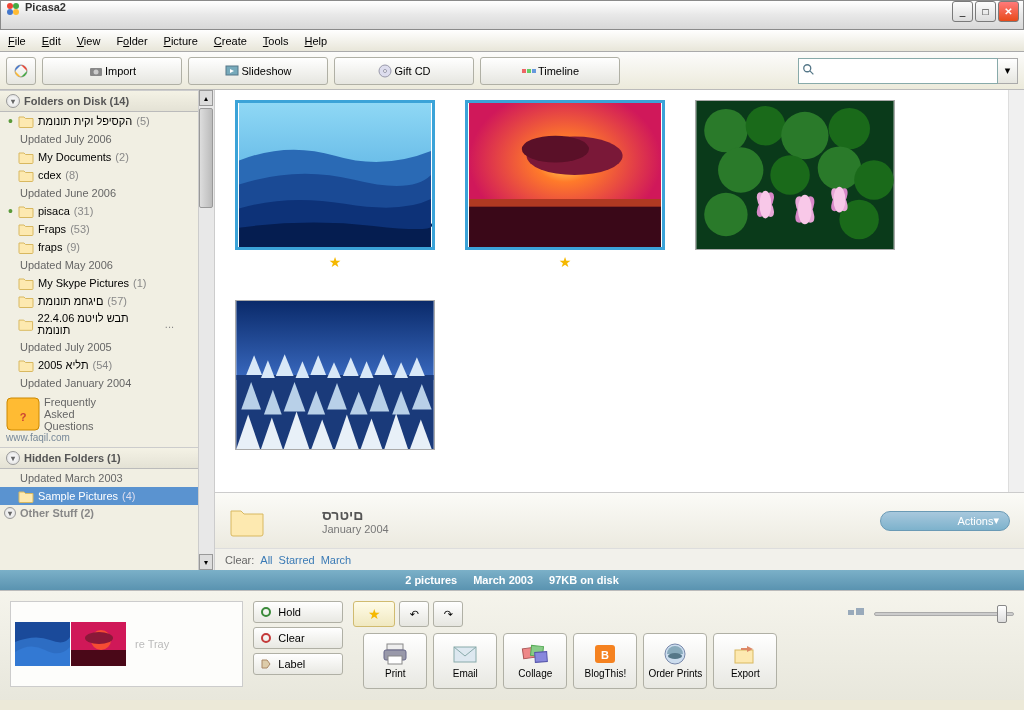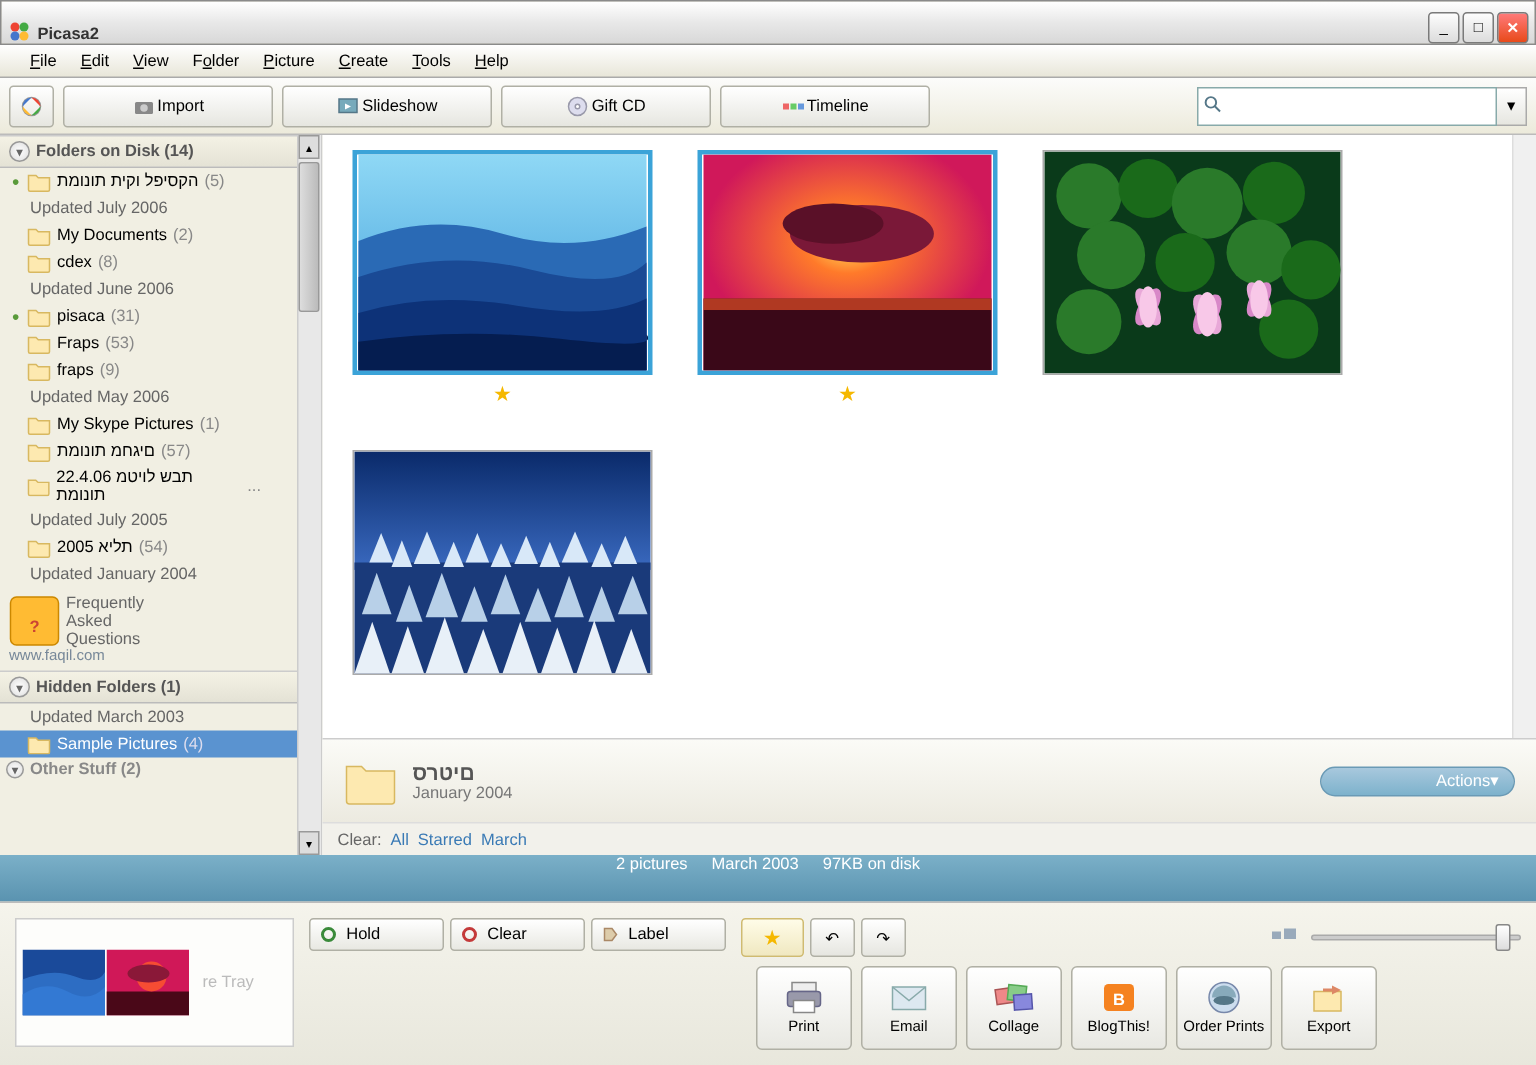--- a/index.html
+++ b/index.html
@@ -1,23 +1,23 @@
 <!DOCTYPE html>
 <html><head>
 <meta charset="utf-8">
 <style>
 * { box-sizing: border-box; margin: 0; padding: 0; font-family: Tahoma, Arial, sans-serif; font-size: 11px; user-select: none; }
 body { background: #ece9d8; width: 1024px; height: 710px; overflow: hidden; }
-.titlebar { height: 30px; background: linear-gradient(to bottom, #fff 0%, #e8e8e8 50%, #d8d8d8 100%); border: 1px solid #8a8a8a; display: flex; align-items: flex-end; padding: 0 4px; }
+.titlebar { height: 30px; background: linear-gradient(to bottom, #fff 0%, #e8e8e8 50%, #d8d8d8 100%); border: 1px solid #8a8a8a; display: flex; align-items: flex-start; padding: 0 4px; }
 .titlebar-icon { width: 16px; height: 16px; margin-right: 4px; }
 .titlebar-title { flex: 1; font-weight: bold; color: #333; }
 .window-controls { display: flex; gap: 2px; }
 .window-btn { width: 21px; height: 21px; border: 1px solid #7a7a7a; background: linear-gradient(to bottom, #fdfdfd, #dcdcdc); display: flex; align-items: center; justify-content: center; border-radius: 3px; cursor: pointer; font-family: Arial; font-size: 10px; }
 .window-btn.close { background: linear-gradient(to bottom, #ff7a7a, #e84a1a); color: #fff; font-weight: bold; }
-.menubar { height: 22px; background: linear-gradient(to bottom, #fff, #e8e6d9); border-bottom: 1px solid #aaa; display: flex; align-items: center; padding: 0 12px; }
+.menubar { height: 22px; background: linear-gradient(to bottom, #fff, #e8e6d9); border-bottom: 1px solid #aaa; display: flex; align-items: center; padding: 0 0; }
 .menu-item { padding: 2px 8px; cursor: pointer; }
 .menu-item u { text-decoration: underline; }
 .toolbar { height: 38px; background: linear-gradient(to bottom, #fcfcfb, #eceadb); border-bottom: 1px solid #bbb; display: flex; align-items: center; padding: 0 6px; gap: 6px; }
 .tb-btn { height: 28px; background: linear-gradient(to bottom, #fff, #e6e6e0); border: 1px solid #b0b0a5; border-radius: 3px; display: flex; align-items: center; justify-content: center; padding: 0 10px; cursor: pointer; gap: 1px; min-width: 140px; }
 .tb-btn.square { min-width: 30px; width: 30px; padding: 0; }
 .tb-icon { width: 16px; height: 16px; }
 .search-box { display: flex; margin-left: auto; }
 .search-input { width: 200px; height: 26px; border: 1px solid #8aa; background: #fff; padding: 0 4px 0 22px; }
 .search-wrap { position: relative; }
 .search-mag { position: absolute; left: 4px; top: 5px; width: 14px; height: 14px; }
@@ -37,32 +37,32 @@
 .folder-icon { width: 16px; height: 14px; }
 .faq-box { margin: 4px 6px; }
 .content { flex: 1; background: #fff; position: relative; display: flex; flex-direction: column; }
 .thumbs-area { flex: 1; padding: 10px 20px; display: flex; flex-wrap: wrap; gap: 30px; align-content: flex-start; position: relative; }
 .thumb { width: 200px; display: flex; flex-direction: column; align-items: center; gap: 4px; }
 .thumb-img { width: 200px; height: 150px; border: 1px solid #aaa; cursor: pointer; }
 .thumb.selected .thumb-img { border: 3px solid #3ba3d8; }
 .star { color: #f5b800; font-size: 14px; }
 .folder-info-bar { height: 56px; background: linear-gradient(to bottom, #fbfbf7, #eceae0); border-top: 1px solid #ccc; display: flex; align-items: center; padding: 0 14px; gap: 10px; }
 .big-folder-icon { width: 36px; height: 32px; }
-.folder-info-text { flex: 1; }
+.folder-info-text { flex: 1; margin-left: 47px; }
 .folder-title { font-size: 14px; font-weight: bold; color: #555; }
 .folder-date { color: #777; }
 .actions-btn { width: 130px; height: 20px; background: linear-gradient(to bottom, #a8c8dd, #7db2cc); border: 1px solid #6a9ab5; border-radius: 10px; color: #fff; display: flex; align-items: center; padding: 0 10px; cursor: pointer; justify-content: flex-end; }
 .select-bar { height: 22px; background: #f2f1eb; border-top: 1px solid #ddd; display: flex; align-items: center; padding: 0 10px; gap: 6px; color: #666; }
 .select-link { color: #3a7ab5; cursor: pointer; }
-.status-bar { height: 31px; background: linear-gradient(to bottom, #7bb0c8, #5a93b0); color: #fff; display: flex; justify-content: center; gap: 16px; font-weight: normal; }
+.status-bar { height: 20px; background: linear-gradient(to bottom, #7bb0c8, #5a93b0); color: #fff; display: flex; align-items: center; justify-content: center; gap: 16px; font-weight: bold; }
 .tray-area { height: 110px; background: linear-gradient(to bottom, #f5f4ec, #e8e7dc); display: flex; padding: 10px; gap: 10px; border-top: 1px solid #bbb; }
 .tray-thumbs { width: 250px; height: 86px; background: #fdfdfb; border: 1px solid #ccc; display: flex; align-items: center; padding: 4px; position: relative; }
 .tray-thumb { width: 55px; height: 44px; cursor: pointer; margin-right: 1px; }
 .tray-label { color: #bbb; margin-left: 8px; }
-.tray-actions { display: flex; flex-direction: row; gap: 4px; }
+.tray-actions { display: flex; flex-direction: column; gap: 4px; }
 .tray-act-btn { width: 90px; height: 22px; background: linear-gradient(to bottom,#fff,#e8e8e2); border: 1px solid #b0b0a5; border-radius: 3px; display: flex; align-items: center; padding: 0 6px; gap: 6px; cursor: pointer; }
 .toolstrip { display: flex; gap: 4px; align-items: flex-start; flex-wrap: wrap; }
 .sq-btn { width: 30px; height: 26px; background: linear-gradient(to bottom,#fff,#e6e6e0); border: 1px solid #b0b0a5; border-radius: 3px; display: flex; align-items: center; justify-content: center; cursor: pointer; }
 .sq-btn.star-btn { width: 42px; border-color: #d0bb70; background: linear-gradient(to bottom,#fffce8,#f0e8c0); }
 .big-tools { display: flex; gap: 6px; margin-left: 10px; }
 .big-tool { width: 64px; height: 56px; background: linear-gradient(to bottom,#fff,#e8e8e2); border: 1px solid #b0b0a5; border-radius: 4px; display: flex; flex-direction: column; align-items: center; justify-content: center; gap: 2px; cursor: pointer; }
 .big-tool-icon { width: 28px; height: 24px; }
 .slider-wrap { margin-left: auto; display: flex; align-items: center; gap: 8px; }
 .slider-track { width: 140px; height: 4px; background: #ccc; border: 1px solid #aaa; border-radius: 2px; position: relative; }
 .slider-thumb { width: 10px; height: 18px; background: linear-gradient(#fff,#ddd); border: 1px solid #888; border-radius: 2px; position: absolute; top: -8px; right: 6px; cursor: pointer; }

